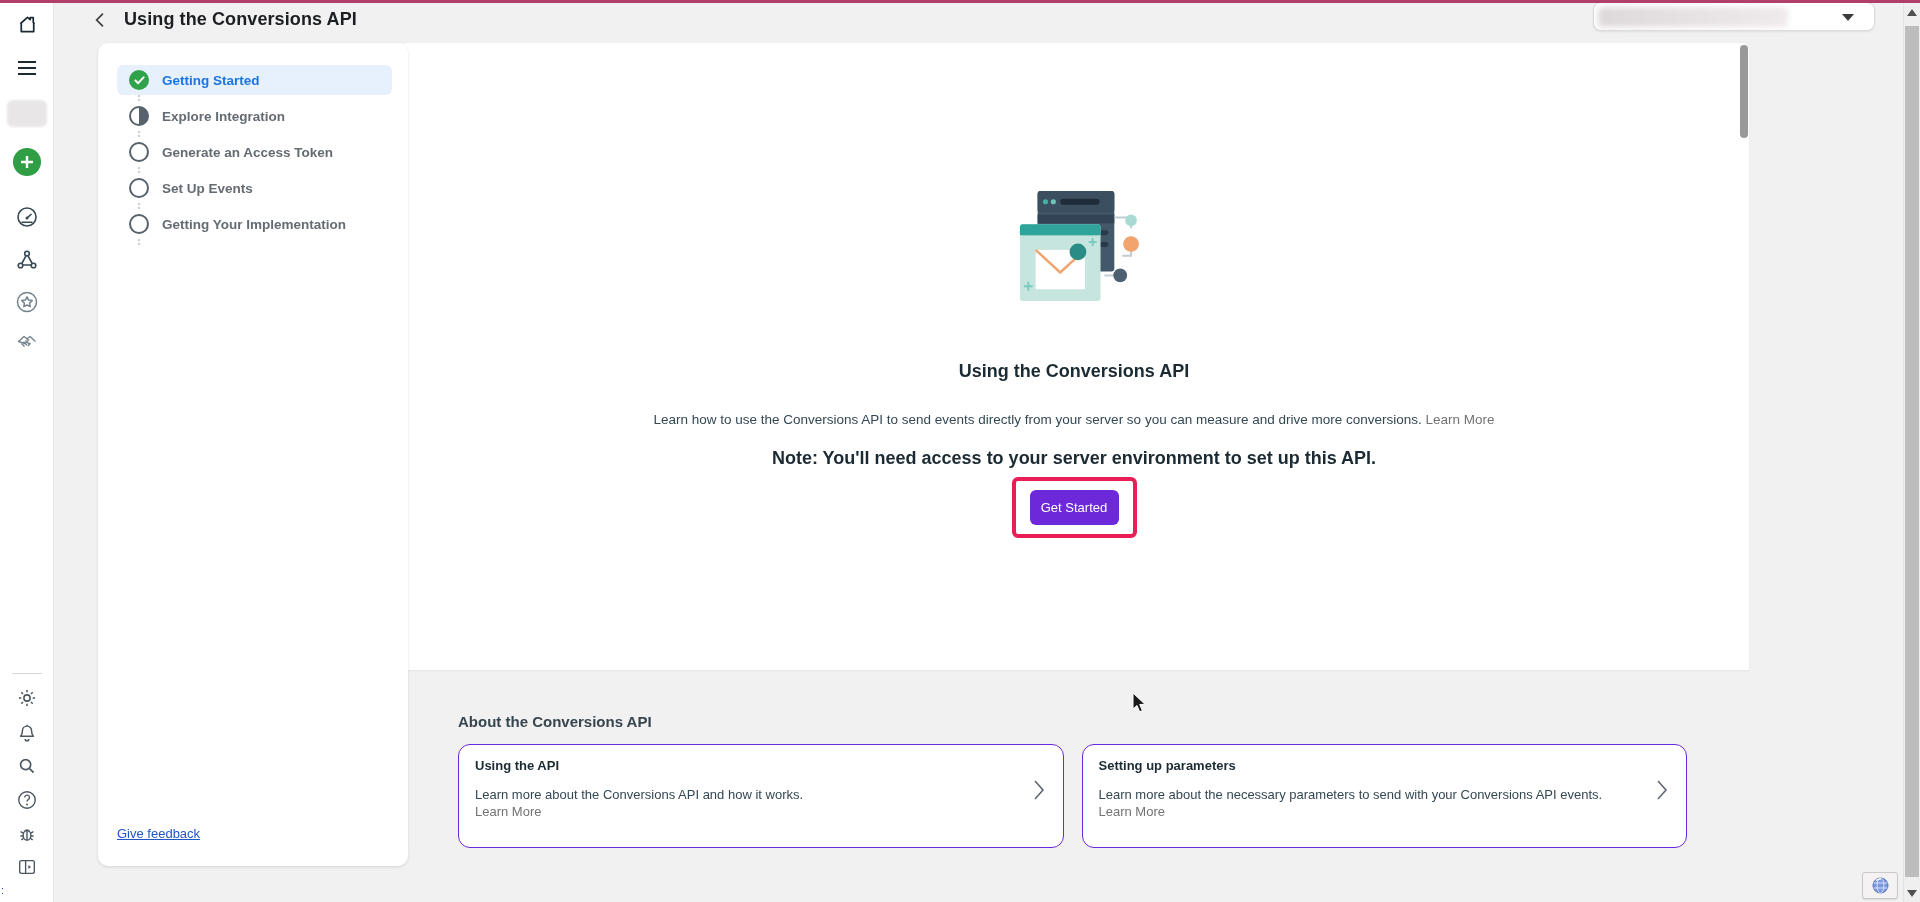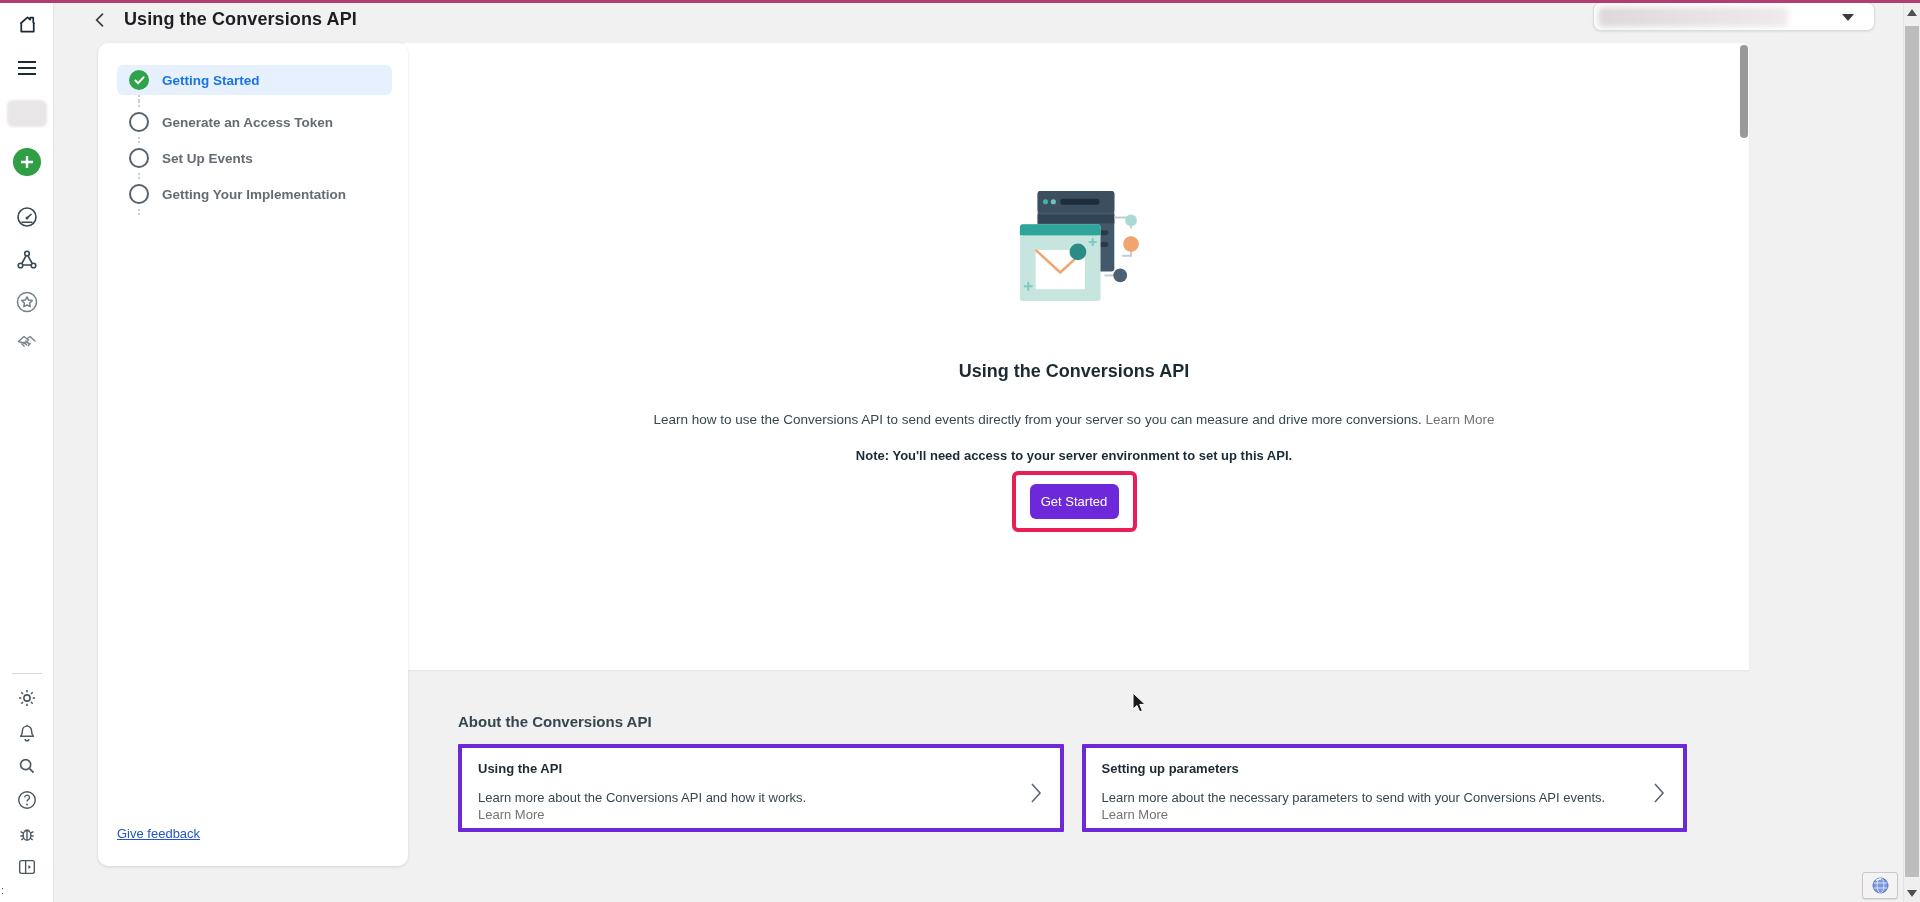--- a/index.html
+++ b/index.html
@@ -39,29 +39,29 @@
   .step-gap { height:6px; margin-left:21px; border-left:2px dotted #c9ced3; }
   .feedback-link { position:absolute; left:19px; top:783px; font-size:13px; color:#2155c8; text-decoration:underline; cursor:pointer; }
 
   
   .hero-card { position:absolute; left:399px; top:43px; width:1350px; height:627px; background:#fff; border-radius:8px 8px 0 0; box-shadow:0 1px 2px rgba(0,0,0,.05); text-align:center; padding-top:142px; z-index:4; }
   .inner-thumb { position:absolute; right:1px; top:2px; width:8px; height:93px; border-radius:4px; background:#98999b; cursor:pointer; }
   .hero-illustration { height:118px; display:flex; justify-content:center; }
   .hero-title { font-size:18px; font-weight:bold; color:#1c2b33; margin-top:58px; }
   .hero-desc { font-size:13.5px; color:#344854; margin-top:30px; }
   .hero-desc a, .learn-link { color:#737373; text-decoration:none; cursor:pointer; }
-  .hero-note { font-size:13px; font-weight:bold; color:#1c2b33; margin-top:21px; }
+  .hero-note { font-size:18px; font-weight:bold; color:#1c2b33; margin-top:21px; }
   .cta-wrap { display:inline-block; margin-top:8px; border:4px solid #ea1e56; border-radius:6px; padding:9px 14px; }
   .cta-btn { width:89px; height:35px; background:#6d28d9; color:#fff; font-size:13px; font-weight:normal; border:none; border-radius:6px; cursor:pointer; font-family:inherit; display:flex; align-items:center; justify-content:center; }
 
   
   .about { position:absolute; left:399px; top:670px; width:1350px; padding:43px 62px 0 59px; z-index:4; }
   .about-heading { font-size:15px; font-weight:bold; color:#37454e; }
   .cards { display:flex; gap:18px; margin-top:14px; }
-  .card { flex:1; height:88px; background:#fff; border:4px solid #6d28d9; border-radius:1px; padding:13px 44px 0 16px; position:relative; cursor:pointer; }
+  .card { flex:1; height:104px; background:#fff; border:1px solid #6d28d9; border-radius:12px; padding:13px 44px 0 16px; position:relative; cursor:pointer; }
   .card-title { font-size:13px; font-weight:bold; color:#1c2b33; }
   .card-body { font-size:13px; color:#344854; margin-top:14px; }
   .card-link { font-size:13px; margin-top:2px; }
   .card-chevron { position:absolute; right:18px; top:34px; }
 
   
   .b-scroll { position:absolute; right:0; top:3px; width:17px; height:899px; background:#f0eff0; border-left:1px solid #e2e2e2; z-index:55; }
   .b-up { position:absolute; top:6px; left:3px; width:0; height:0; border-left:5.5px solid transparent; border-right:5.5px solid transparent; border-bottom:7px solid #505050; }
   .b-down { position:absolute; bottom:5px; left:3px; width:0; height:0; border-left:5.5px solid transparent; border-right:5.5px solid transparent; border-top:7px solid #505050; }
   .b-thumb { position:absolute; top:23px; left:1px; width:14px; height:851px; background:#bdbdbd; cursor:pointer; }
@@ -184,20 +184,24 @@
 <aside class="steps-panel">
   <div class="step-row active">
     <span class="step-ico ico-check">
       <svg width="11" height="9" viewBox="0 0 12 10" fill="none" stroke="#fff" stroke-width="2.2" stroke-linecap="round" stroke-linejoin="round">
           <path d="M1.5 5 L4.5 8 L10.5 1.5"></path>
         </svg>
     </span>
     <span class="step-label">Getting Started</span>
   </div>
   <div class="step-gap"></div>
+  <div class="step-row">
+    <span class="step-ico ico-half"></span>
+    <span class="step-label">Explore Integration</span>
+  </div>
   <div class="step-gap"></div>
   <div class="step-row">
     <span class="step-ico ico-empty"></span>
     <span class="step-label">Generate an Access Token</span>
   </div>
   <div class="step-gap"></div>
   <div class="step-row">
     <span class="step-ico ico-empty"></span>
     <span class="step-label">Set Up Events</span>
   </div>

